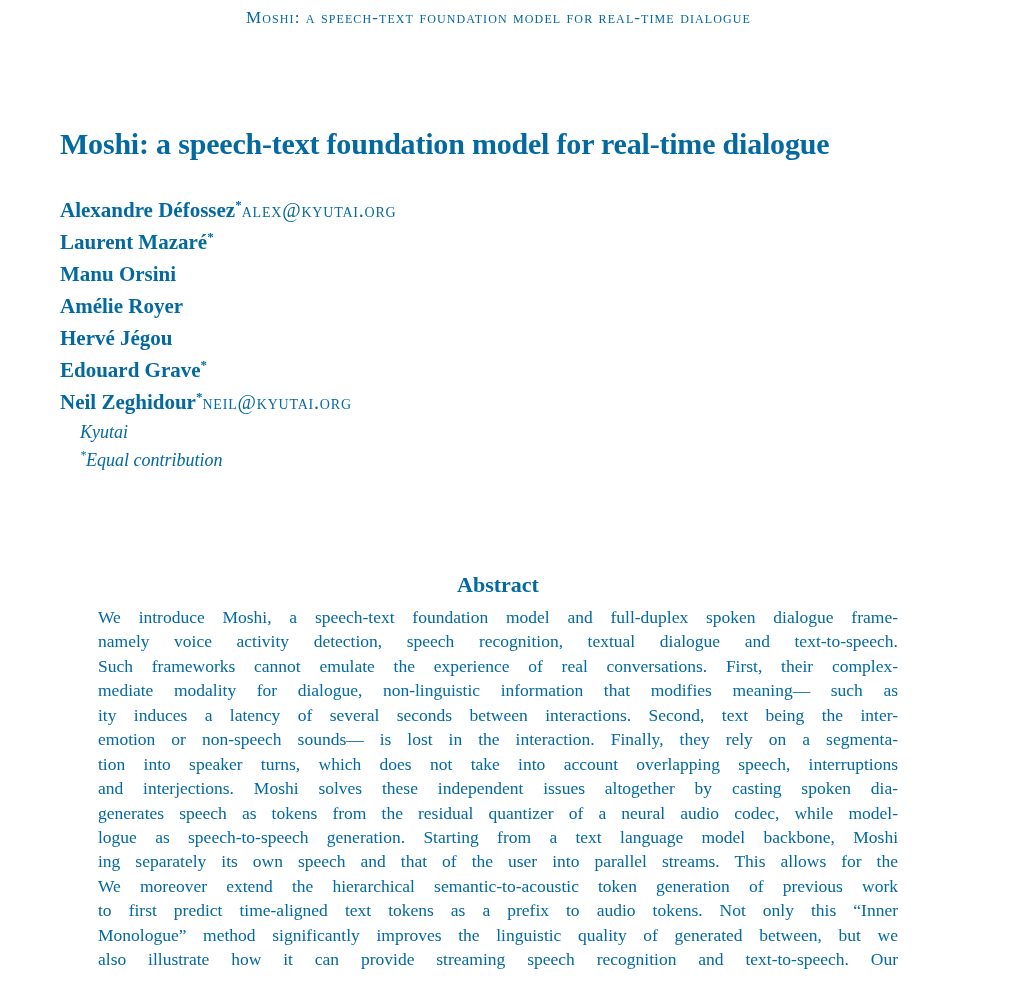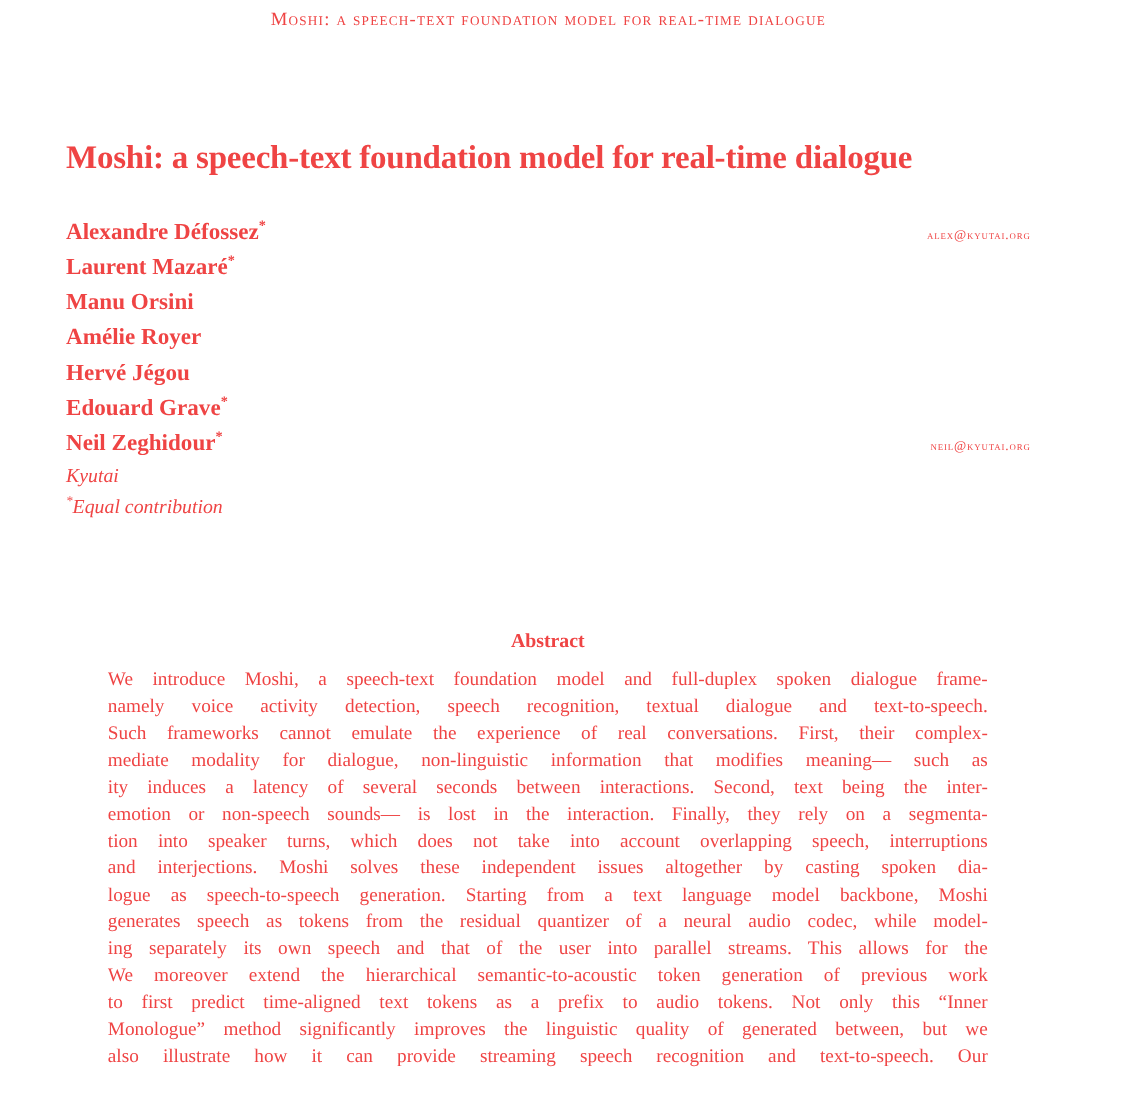--- a/index.html
+++ b/index.html
@@ -1,21 +1,21 @@
 <!DOCTYPE html>
 <html><head>
 <meta charset="utf-8">
 <style>
   html, body { margin: 0; padding: 0; background: #ffffff; }
   .page {
     position: relative;
     width: 1024px;
     height: 1004px;
     background: #ffffff;
-    color: #ef4444;
+    color: #0369a1;
     font-family: "Liberation Serif", serif;
     overflow: hidden;
   }
   .running-head {
     position: absolute;
     top: 8px;
     left: 60px;
     width: 877px;
     text-align: center;
     font-variant: small-caps;
@@ -33,50 +33,51 @@
     letter-spacing: -0.2px;
   }
   .authors {
     position: absolute;
     top: 198px;
     left: 60px;
     width: 877px;
   }
   .author-row {
     display: flex;
-    justify-content: space-between;
+    justify-content: flex-start;
     align-items: baseline;
     height: 32px;
   }
   .author-name {
     font-weight: bold;
     font-size: 21px;
   }
   .author-name sup {
     font-size: 13px;
     line-height: 0;
   }
   .author-email {
     font-variant: small-caps;
-    font-size: 12px;
+    font-size: 20px;
     letter-spacing: 0.8px;
   }
   .meta-row {
     height: 28px;
     font-style: italic;
     font-size: 18px;
+    margin-left: 20px;
   }
   .meta-row sup { font-size: 12px; line-height: 0; font-style: italic; }
   .abstract-heading {
     position: absolute;
     top: 572px;
     left: 98px;
     width: 800px;
     text-align: center;
-    font-size: 18px;
+    font-size: 22px;
     font-weight: bold;
   }
   .abstract-body {
     position: absolute;
     top: 605px;
     left: 98px;
     width: 800px;
     font-size: 17.5px;
   }
   .abs-line {
@@ -132,21 +133,21 @@
 
   <div class="abstract-body" id="abstract-body">
       <div class="abs-line">We introduce Moshi, a speech-text foundation model and full-duplex spoken dialogue frame-</div>
       <div class="abs-line">namely voice activity detection, speech recognition, textual dialogue and text-to-speech.</div>
       <div class="abs-line">Such frameworks cannot emulate the experience of real conversations. First, their complex-</div>
       <div class="abs-line">mediate modality for dialogue, non-linguistic information that modifies meaning— such as</div>
       <div class="abs-line">ity induces a latency of several seconds between interactions. Second, text being the inter-</div>
       <div class="abs-line">emotion or non-speech sounds— is lost in the interaction. Finally, they rely on a segmenta-</div>
       <div class="abs-line">tion into speaker turns, which does not take into account overlapping speech, interruptions</div>
       <div class="abs-line">and interjections. Moshi solves these independent issues altogether by casting spoken dia-</div>
+      <div class="abs-line">generates speech as tokens from the residual quantizer of a neural audio codec, while model-</div>
       <div class="abs-line">logue as speech-to-speech generation. Starting from a text language model backbone, Moshi</div>
-      <div class="abs-line">generates speech as tokens from the residual quantizer of a neural audio codec, while model-</div>
       <div class="abs-line">ing separately its own speech and that of the user into parallel streams. This allows for the</div>
       <div class="abs-line">We moreover extend the hierarchical semantic-to-acoustic token generation of previous work</div>
       <div class="abs-line">to first predict time-aligned text tokens as a prefix to audio tokens. Not only this “Inner</div>
       <div class="abs-line">Monologue” method significantly improves the linguistic quality of generated between, but we</div>
       <div class="abs-line">also illustrate how it can provide streaming speech recognition and text-to-speech. Our</div>
     </div>
 </div>
 
 </body></html>

